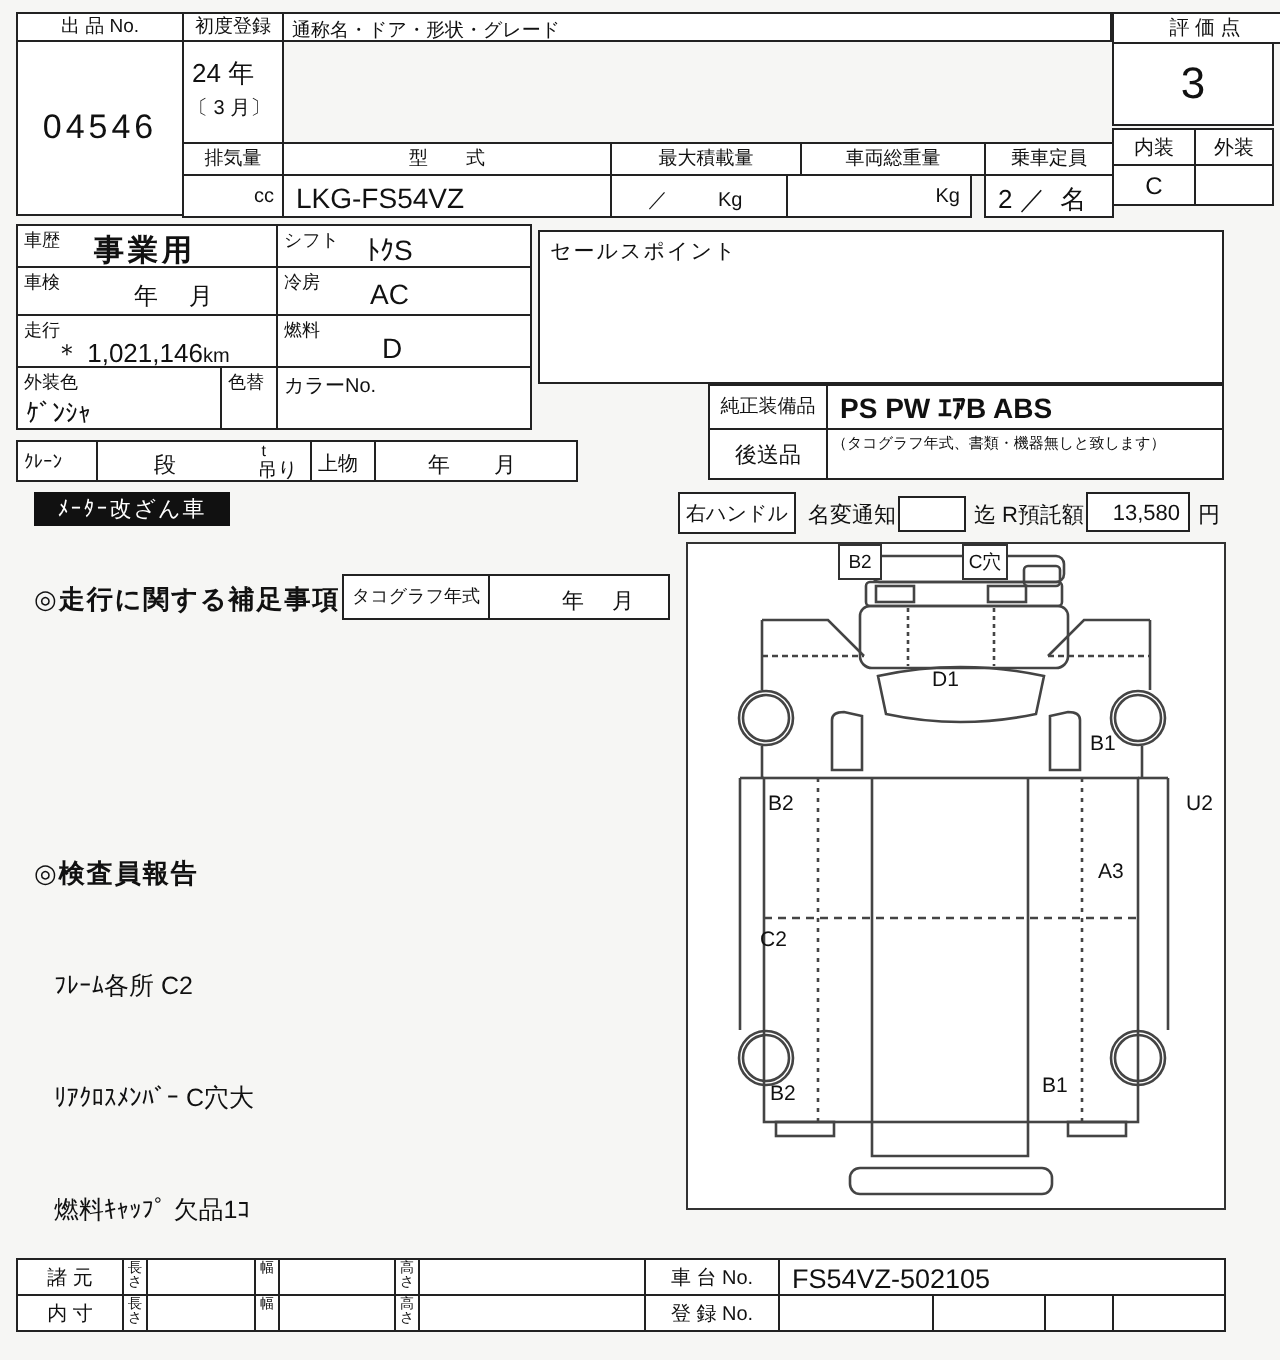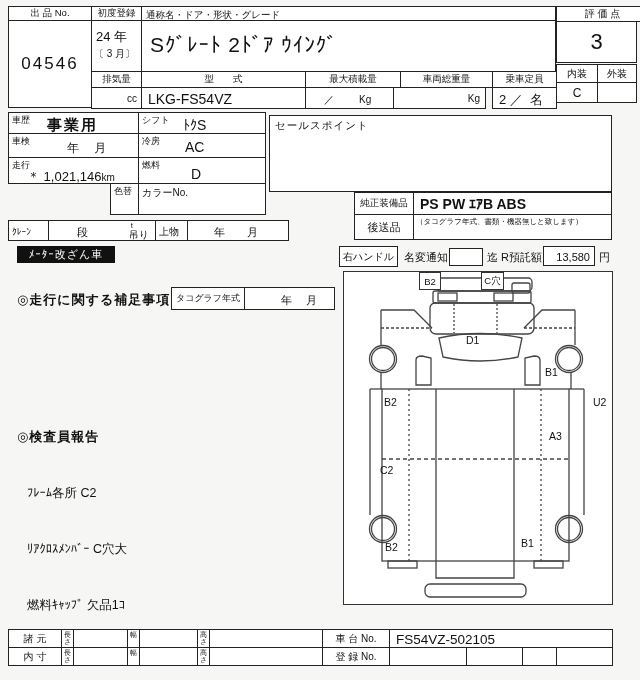--- a/index.html
+++ b/index.html
@@ -34,23 +34,20 @@
       <span>初度登録</span>
     </div>
   <div class="b" style="left:91px;top:20px;width:51px;height:52px;">
     <span class="t" style="left:4px;top:7px;font-size:13px;">24 年</span>
     <span class="t" style="left:2px;top:26px;font-size:10px;">〔 3 月〕</span>
   </div>
 
   <div class="b" style="left:141px;top:6px;width:415px;height:15px;">
     <span class="t hdr" style="left:4px;top:2px;">通称名・ドア・形状・グレード</span>
   </div>
-  <div class="b" style="left:141px;top:20px;width:415px;height:52px;">
-    <span class="t" style="left:8px;top:12px;font-size:21px;letter-spacing:1px;">Sｸﾞﾚｰﾄ 2ﾄﾞｱ ｳｲﾝｸﾞ</span>
-  </div>
 
   <div class="b c hdr" style="left:91px;top:71px;width:51px;height:17px;">
       <span>排気量</span>
     </div>
   <div class="b" style="left:91px;top:87px;width:51px;height:22px;">
     <span class="t" style="right:4px;top:5px;font-size:10px;">cc</span>
   </div>
 
   <div class="b c hdr" style="left:141px;top:71px;width:165px;height:17px;">
       <span>型　　式</span>
@@ -119,20 +116,24 @@
 
   <div class="b" style="left:8px;top:157px;width:131px;height:27px;">
     <span class="cl">走行</span>
     <span class="t" style="left:18px;top:10px;font-size:13px;"><span>＊ 1,021,146</span><span style="font-size:10px;">km</span></span>
   </div>
   <div class="b" style="left:138px;top:157px;width:128px;height:27px;">
     <span class="cl">燃料</span>
     <span class="t" style="left:52px;top:8px;font-size:14px;">D</span>
   </div>
 
+  <div class="b" style="left:8px;top:183px;width:103px;height:32px;">
+    <span class="cl">外装色</span>
+    <span class="t" style="left:4px;top:15px;font-size:13px;">ｹﾞﾝｼｬ</span>
+  </div>
   <div class="b" style="left:110px;top:183px;width:29px;height:32px;">
     <span class="cl">色替</span>
   </div>
   <div class="b" style="left:138px;top:183px;width:128px;height:32px;">
     <span class="t" style="left:3px;top:2px;font-size:10px;">カラーNo.</span>
   </div>
 
   <div class="b" style="left:8px;top:220px;width:41px;height:21px;">
     <span class="t" style="left:3px;top:5px;font-size:9.5px;">ｸﾚｰﾝ</span>
   </div>

